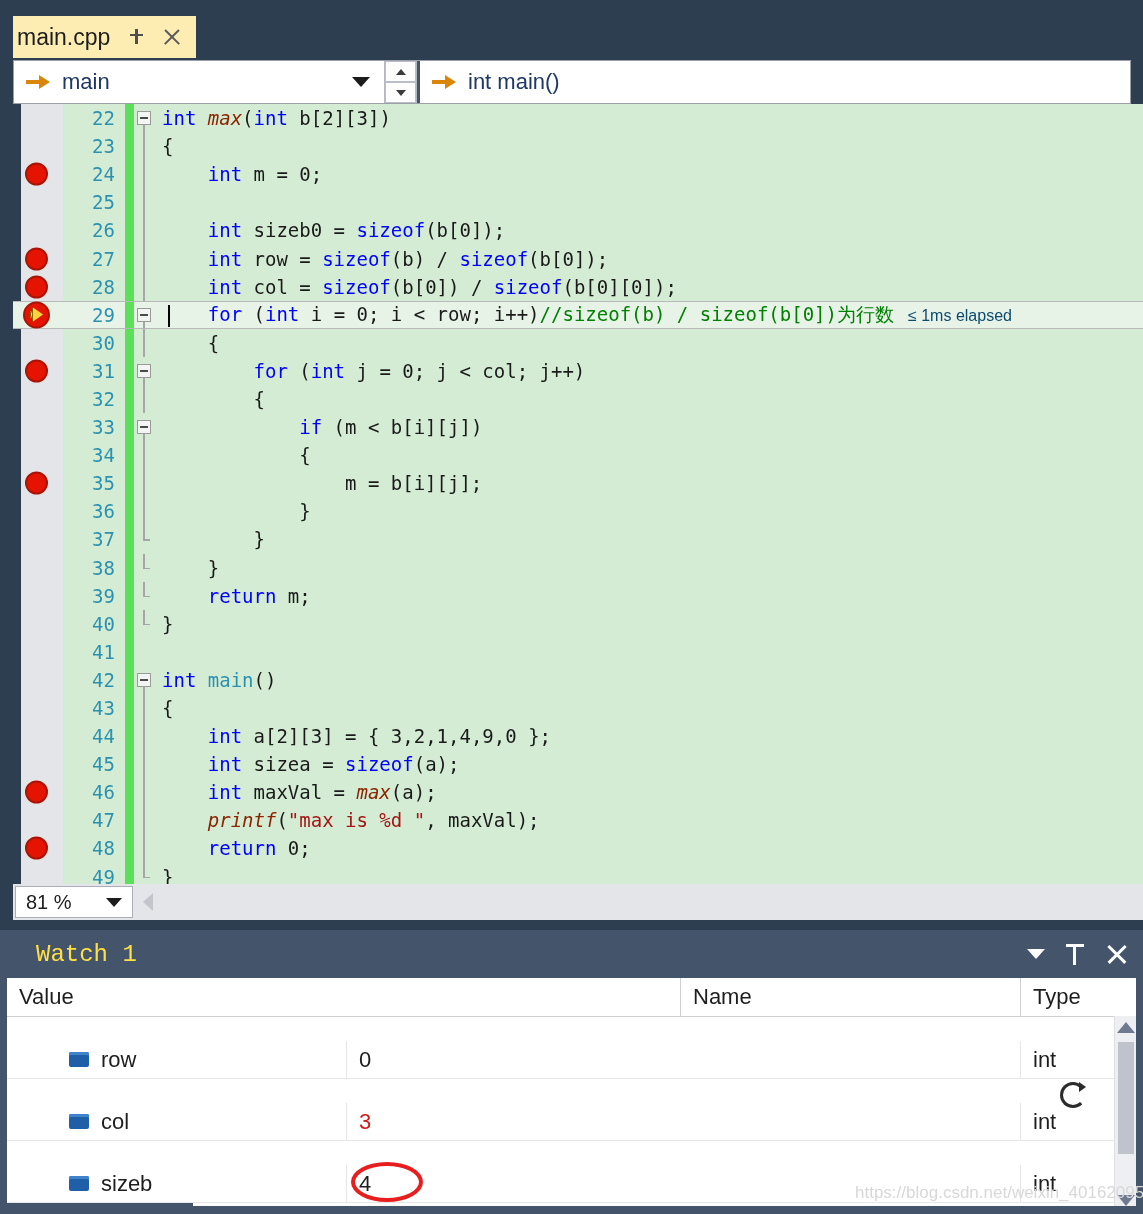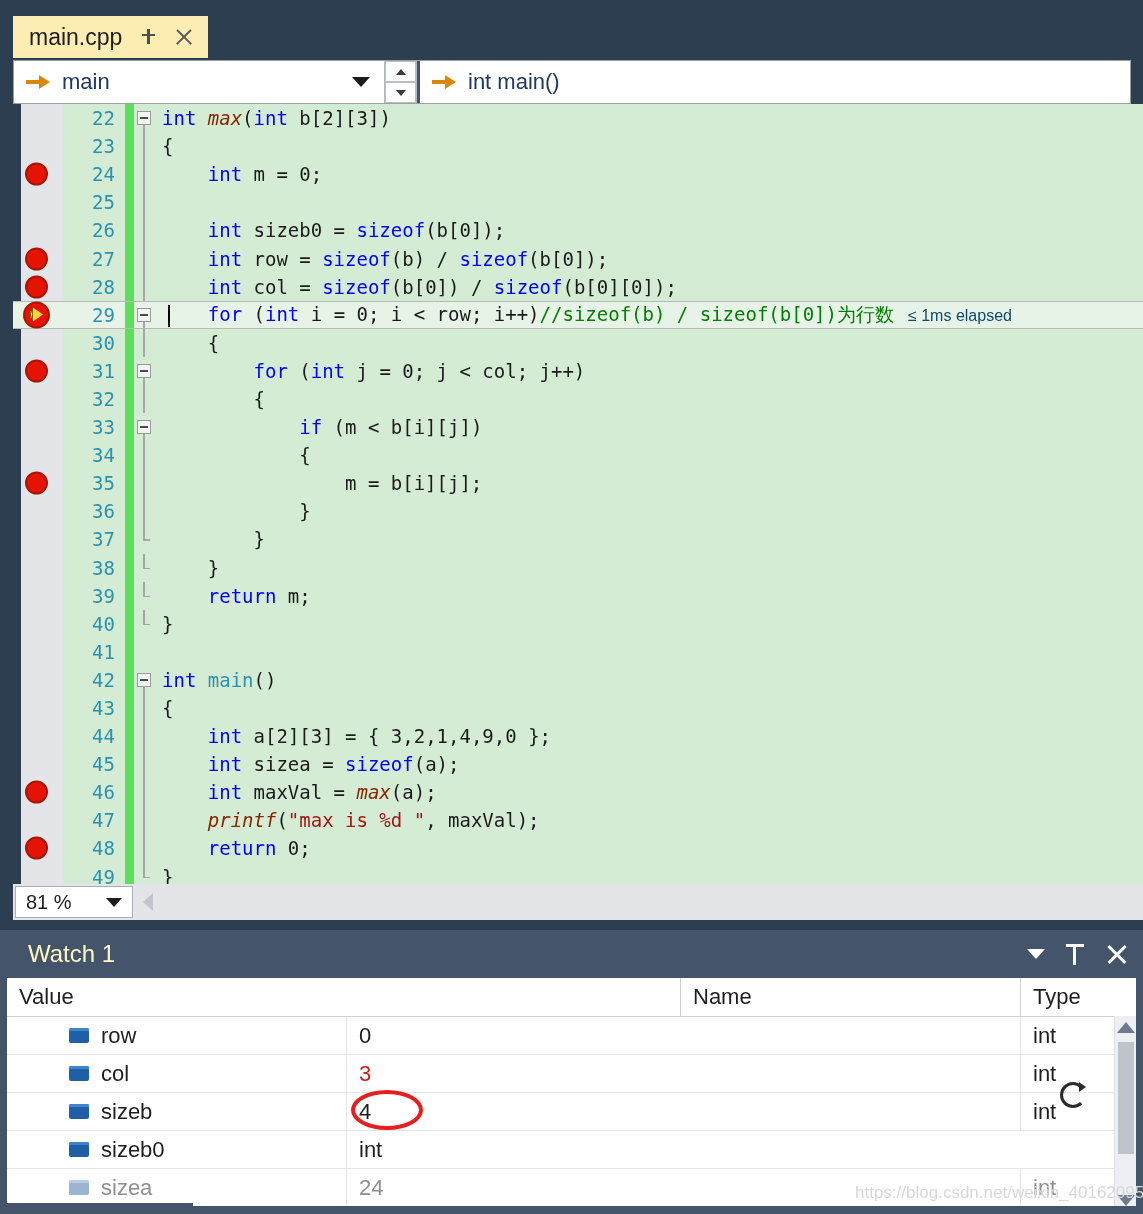--- a/index.html
+++ b/index.html
@@ -31,21 +31,21 @@
     height: 58px;
     background: #2d3e50;
   }
   .doc-tab {
     position: absolute;
     left: 13px; top: 16px;
     height: 42px;
     background: #fdedb2;
     display: flex;
     align-items: center;
-    padding: 0 14px 0 16px;
+    padding: 0 14px 0 4px;
     box-sizing: border-box;
   }
   .doc-tab-label {
     font-size: 23px;
     color: #1e1e1e;
     font-family: "Liberation Sans", sans-serif;
     line-height: 1;
     white-space: nowrap;
   }
   .tab-pin-icon {
@@ -407,24 +407,24 @@
     background: #44546a;
   }
   .watch-header {
     position: absolute;
     left: 0; top: 0;
     width: 1143px; height: 48px;
     display: flex;
     align-items: center;
   }
   .watch-title {
-    margin-left: 28px;
+    margin-left: 36px;
     font-size: 24px;
-    color: #fef9c3;
-    font-family: Liberation Sans, sans-serif;
+    color: #fde047;
+    font-family: Liberation Mono, monospace;
   }
   .watch-header-icons {
     margin-left: auto;
     display: flex;
     align-items: center;
     margin-right: 14px;
     gap: 20px;
   }
   .wh-chevron {
     width: 0; height: 0;
@@ -496,20 +496,21 @@
   .wc-name  { width: 340px; flex: none; }
   .wc-value { width: 674px; flex: none; }
   .wc-type  { flex: 1; border-right: none; }
 
   .watch-row {
     display: flex;
     height: 37px;
     align-items: center;
     border-bottom: 1px solid #e6e6e6;
     background: #fff;
+    margin-top: 24px;
   }
   .wr-name {
     width: 340px; flex: none;
     display: flex; align-items: center;
     height: 100%;
     border-right: 1px solid #e6e6e6;
     box-sizing: border-box;
     padding-left: 12px;
   }
   .var-icon {

